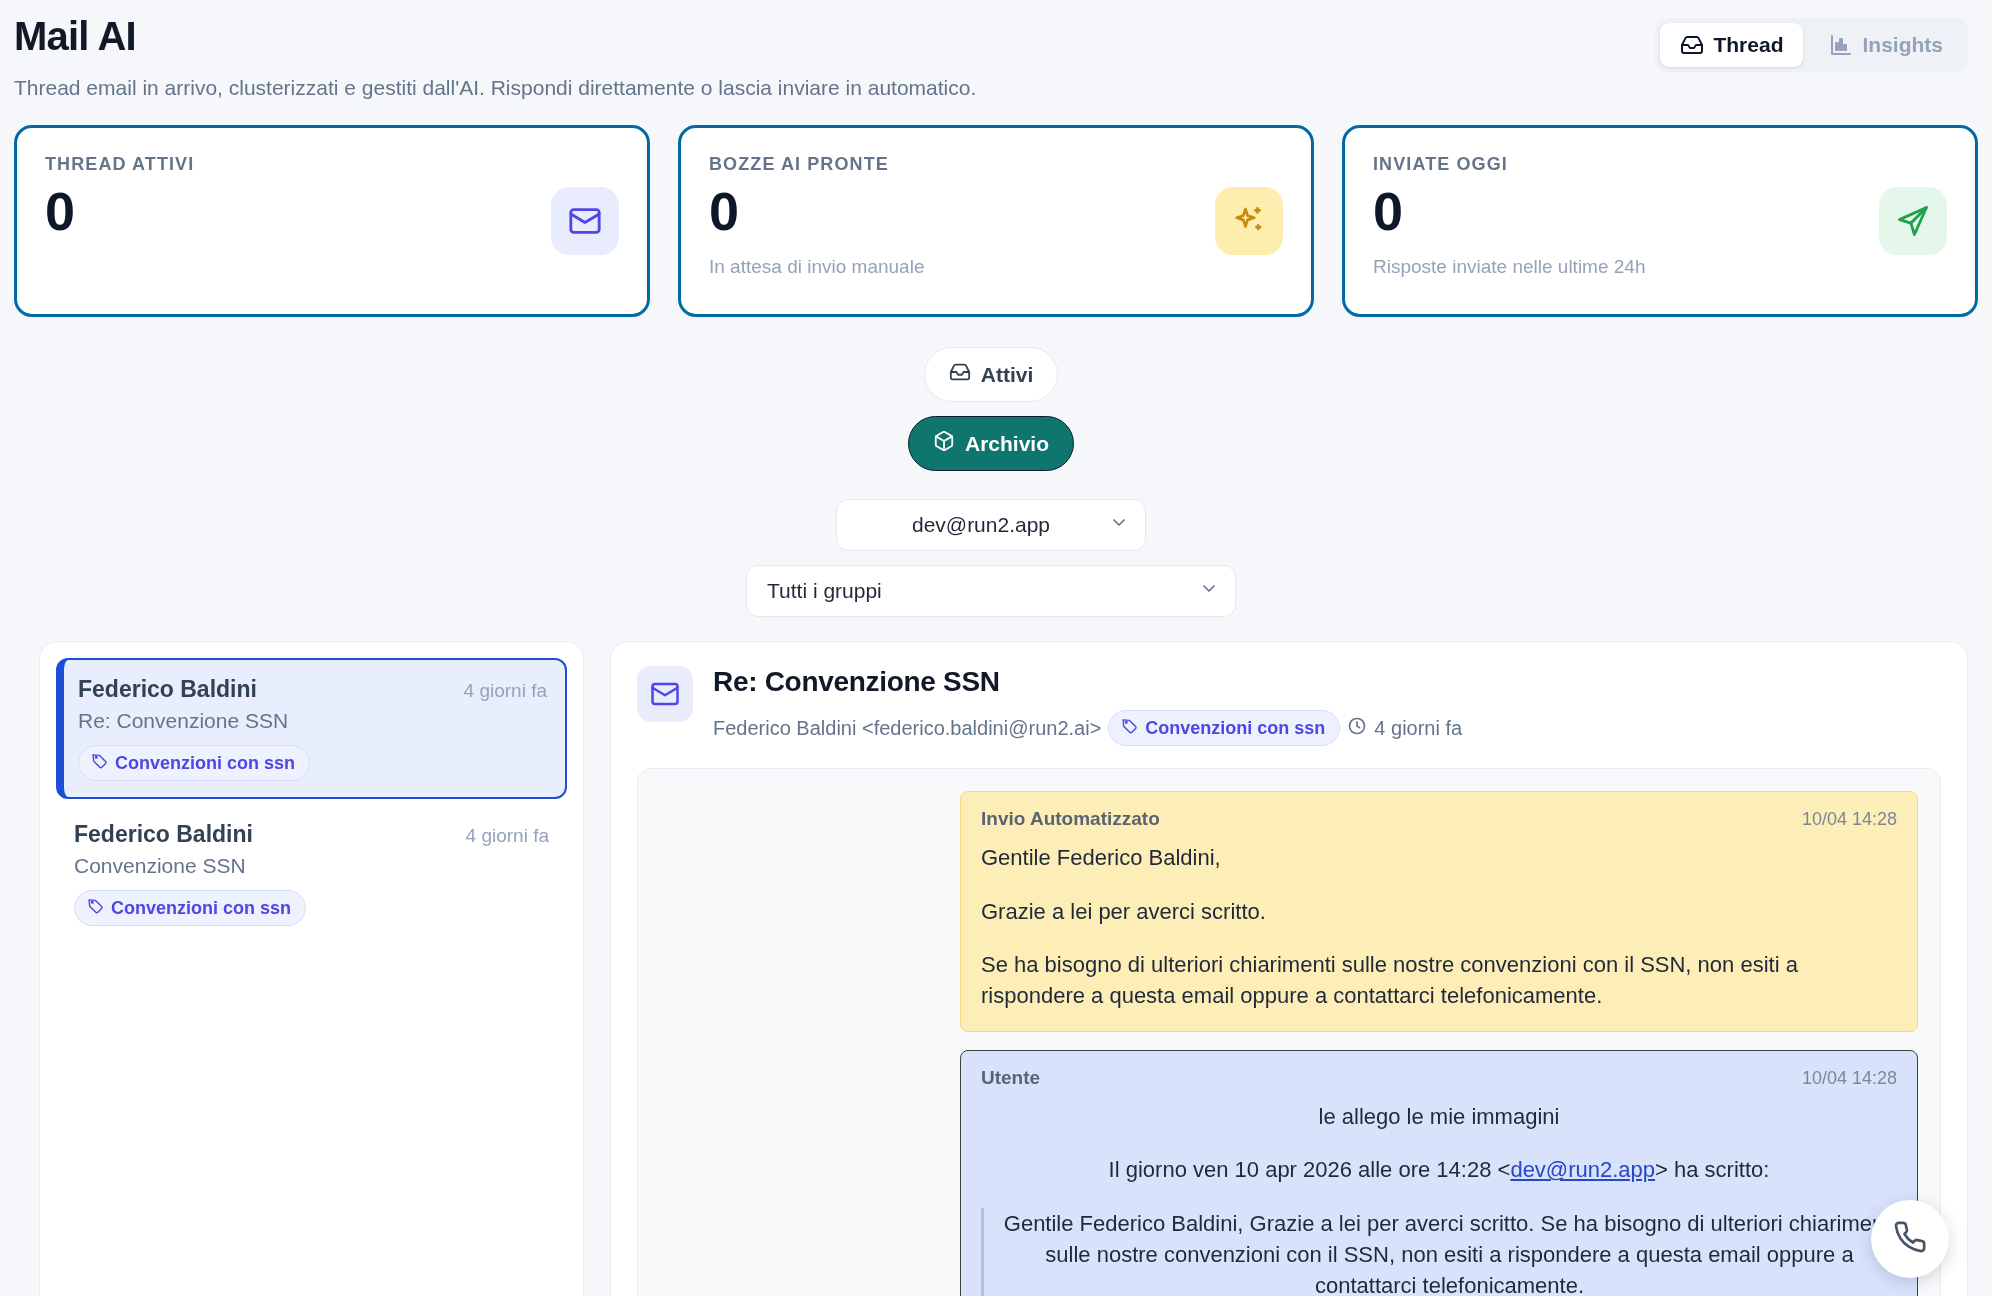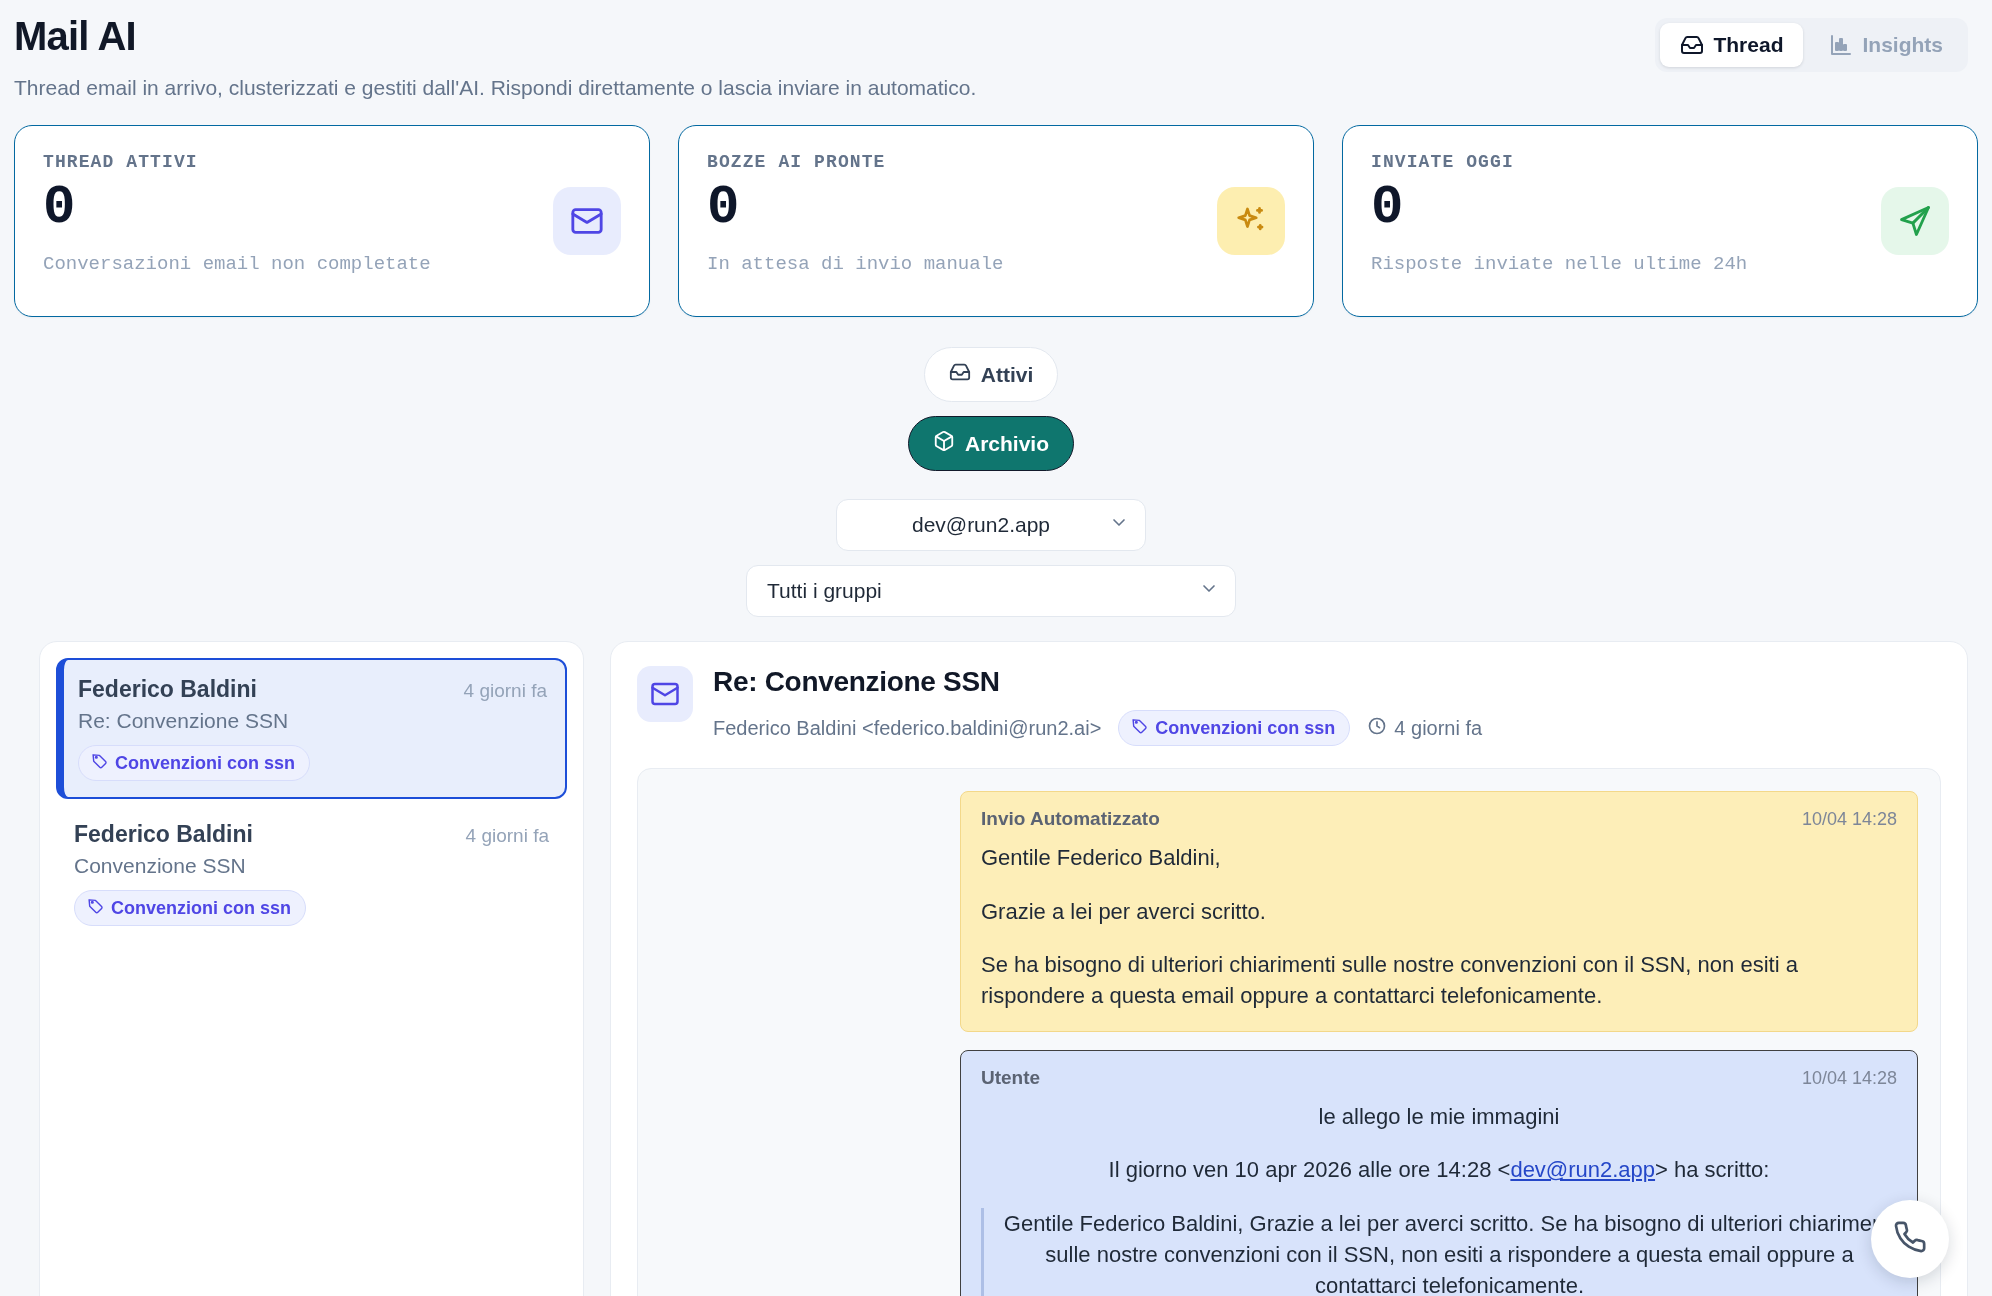--- a/index.html
+++ b/index.html
@@ -38,25 +38,24 @@
   }
   .vt-btn svg { display: block; }
 
   
   .stats {
     display: flex; gap: 28px;
     padding: 24px 14px 0 14px;
   }
   .stat-card {
     flex: 1 1 0; background: #ffffff;
-    border: 1px solid #0369a1; border-radius: 18px;
+    border: 3px solid #0369a1; border-radius: 18px;
     padding: 26px 28px 24px 28px;
     position: relative; min-height: 192px;
     box-shadow: 0 1px 2px rgba(16,24,40,0.04);
-    font-family: Liberation Mono, monospace;
   }
   .stat-label {
     font-size: 18px; font-weight: 700; color: #64748b;
     letter-spacing: 1.1px; text-transform: uppercase;
   }
   .stat-value {
     margin-top: 8px; font-size: 54px; font-weight: 700;
     color: #0f172a; line-height: 1.05;
   }
   .stat-sub { margin-top: 16px; font-size: 19px; color: #94a3b8; }
@@ -144,21 +143,21 @@
   }
   .td-head { display: flex; gap: 20px; align-items: flex-start; }
   .td-avatar {
     width: 56px; height: 56px; border-radius: 14px;
     background: #e8ecfd; display: flex; align-items: center;
     justify-content: center; flex: 0 0 56px;
   }
   .td-subject { font-size: 28px; font-weight: 700; color: #111827; letter-spacing: -0.3px; }
   .td-meta {
     margin-top: 12px; display: flex; align-items: center;
-    gap: 17px; flex-wrap: wrap;
+    gap: 7px; flex-wrap: wrap;
   }
   .td-from { font-size: 20px; color: #64748b; }
   .td-age { display: flex; align-items: center; gap: 7px; font-size: 20px; color: #64748b; }
 
   .msg-panel {
     margin-top: 22px; background: #f7f9fb;
     border: 1px solid #e8ecf2; border-radius: 14px;
     padding: 22px 22px 22px 22px; height: 660px;
   }
   .msg {
@@ -220,21 +219,20 @@
         <span>Insights</span>
       </button>
     </div>
   </div>
 
   <div class="stats">
 
     <div class="stat-card">
       <div class="stat-label">THREAD ATTIVI</div>
       <div class="stat-value">0</div>
-      <div class="stat-sub">Conversazioni email non completate</div>
       <div class="stat-icon ic-indigo">
         <svg width="34" height="34" viewBox="0 0 24 24" fill="none" stroke="#4f46e5" stroke-width="2" stroke-linecap="round" stroke-linejoin="round">
           <rect x="2" y="4" width="20" height="16" rx="2"></rect>
           <path d="m22 7-10 6L2 7"></path>
         </svg>
       </div>
     </div>
 
     <div class="stat-card">
       <div class="stat-label">BOZZE AI PRONTE</div>

